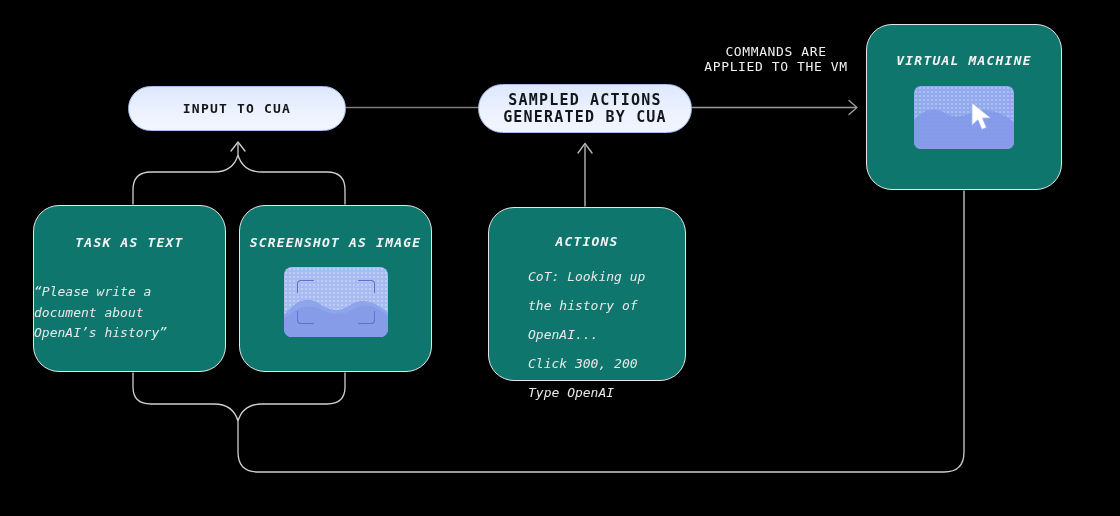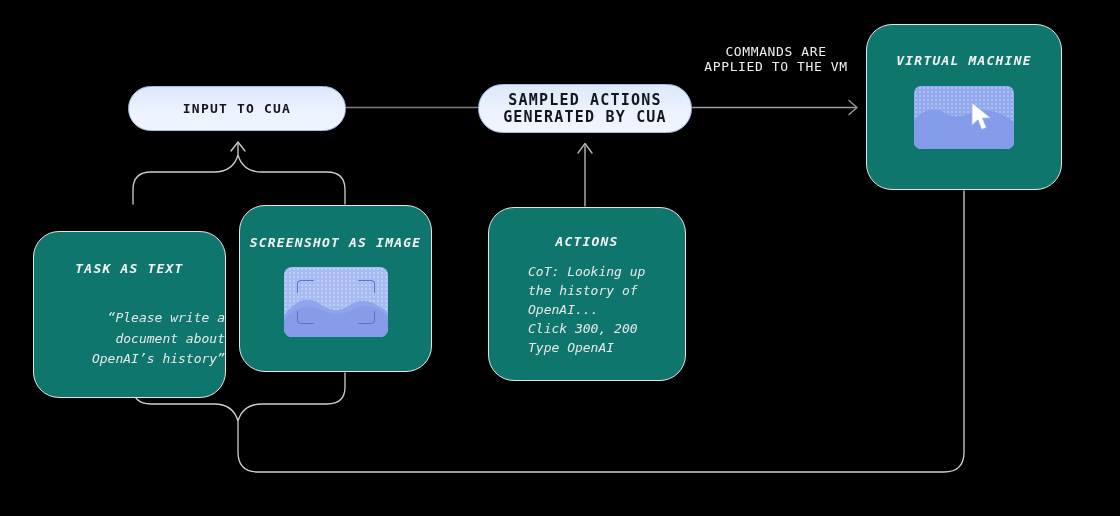--- a/index.html
+++ b/index.html
@@ -25,30 +25,30 @@
 
   
   .node{
     position:absolute; background:#0f766e; border:1.2px solid #e4e4e4; border-radius:26px;font-style:italic;
   }
   .node .title{
     margin-top:29px; text-align:center; color:#f4f4f4; font-weight:700;
     font-size:13px; letter-spacing:1.2px;
   }
   .pre{ white-space:pre-line; }
-  #box-task{ left:33px; top:205px; width:193px; height:167px;margin-top:26px; }
+  #box-task{ left:33px; top:205px; width:193px; height:167px; }
   #box-task .body{
-    margin-top:32px; text-align:right; color:#e8e8e8; font-size:13px; line-height:20.5px;
+    margin-top:32px; text-align:left; color:#e8e8e8; font-size:13px; line-height:20.5px;
   }
   #box-screenshot{ left:239px; top:205px; width:193px; height:167px; }
   #box-actions{ left:488px; top:207px; width:198px; height:174px; }
   #box-actions .title{ margin-top:26px; }
   #box-actions .body{
     margin-top:13px; padding-left:39px; text-align:left; color:#e8e8e8;
-    font-size:13px; line-height:19px;
+    font-size:13px; line-height:29px;
   }
   #box-vm{ left:866px; top:24px; width:196px; height:166px; }
   #box-vm .title{ margin-top:28px; }
 
   
   .arrow-label{
     position:absolute; left:692px; top:44px; width:168px; text-align:center;
     color:#f0f0f0; font-size:13px; line-height:15px; letter-spacing:0.6px;
     white-space:pre-line;
   }

